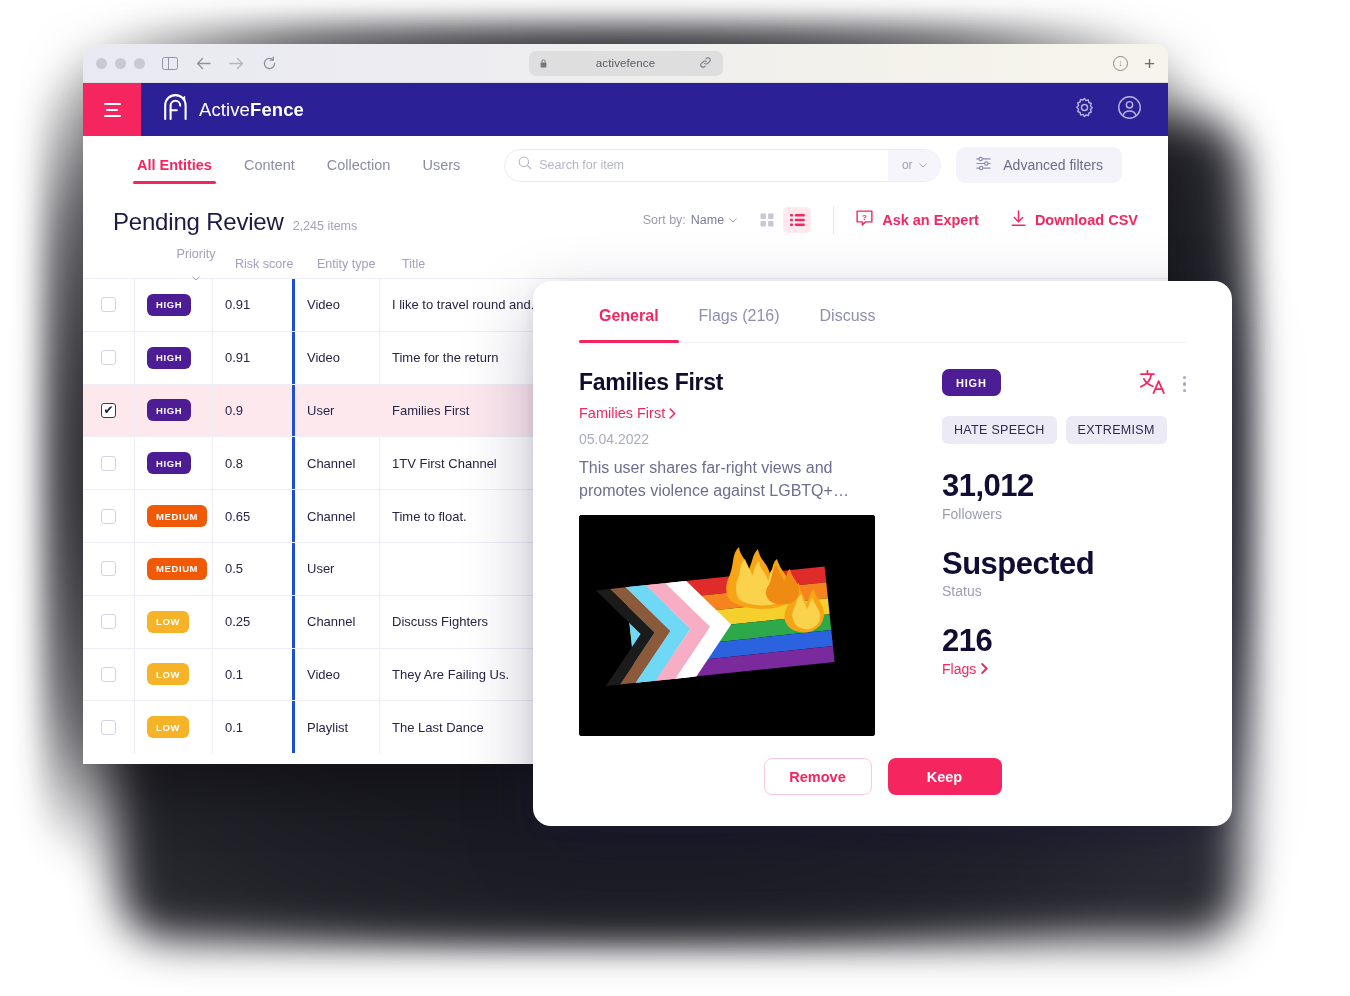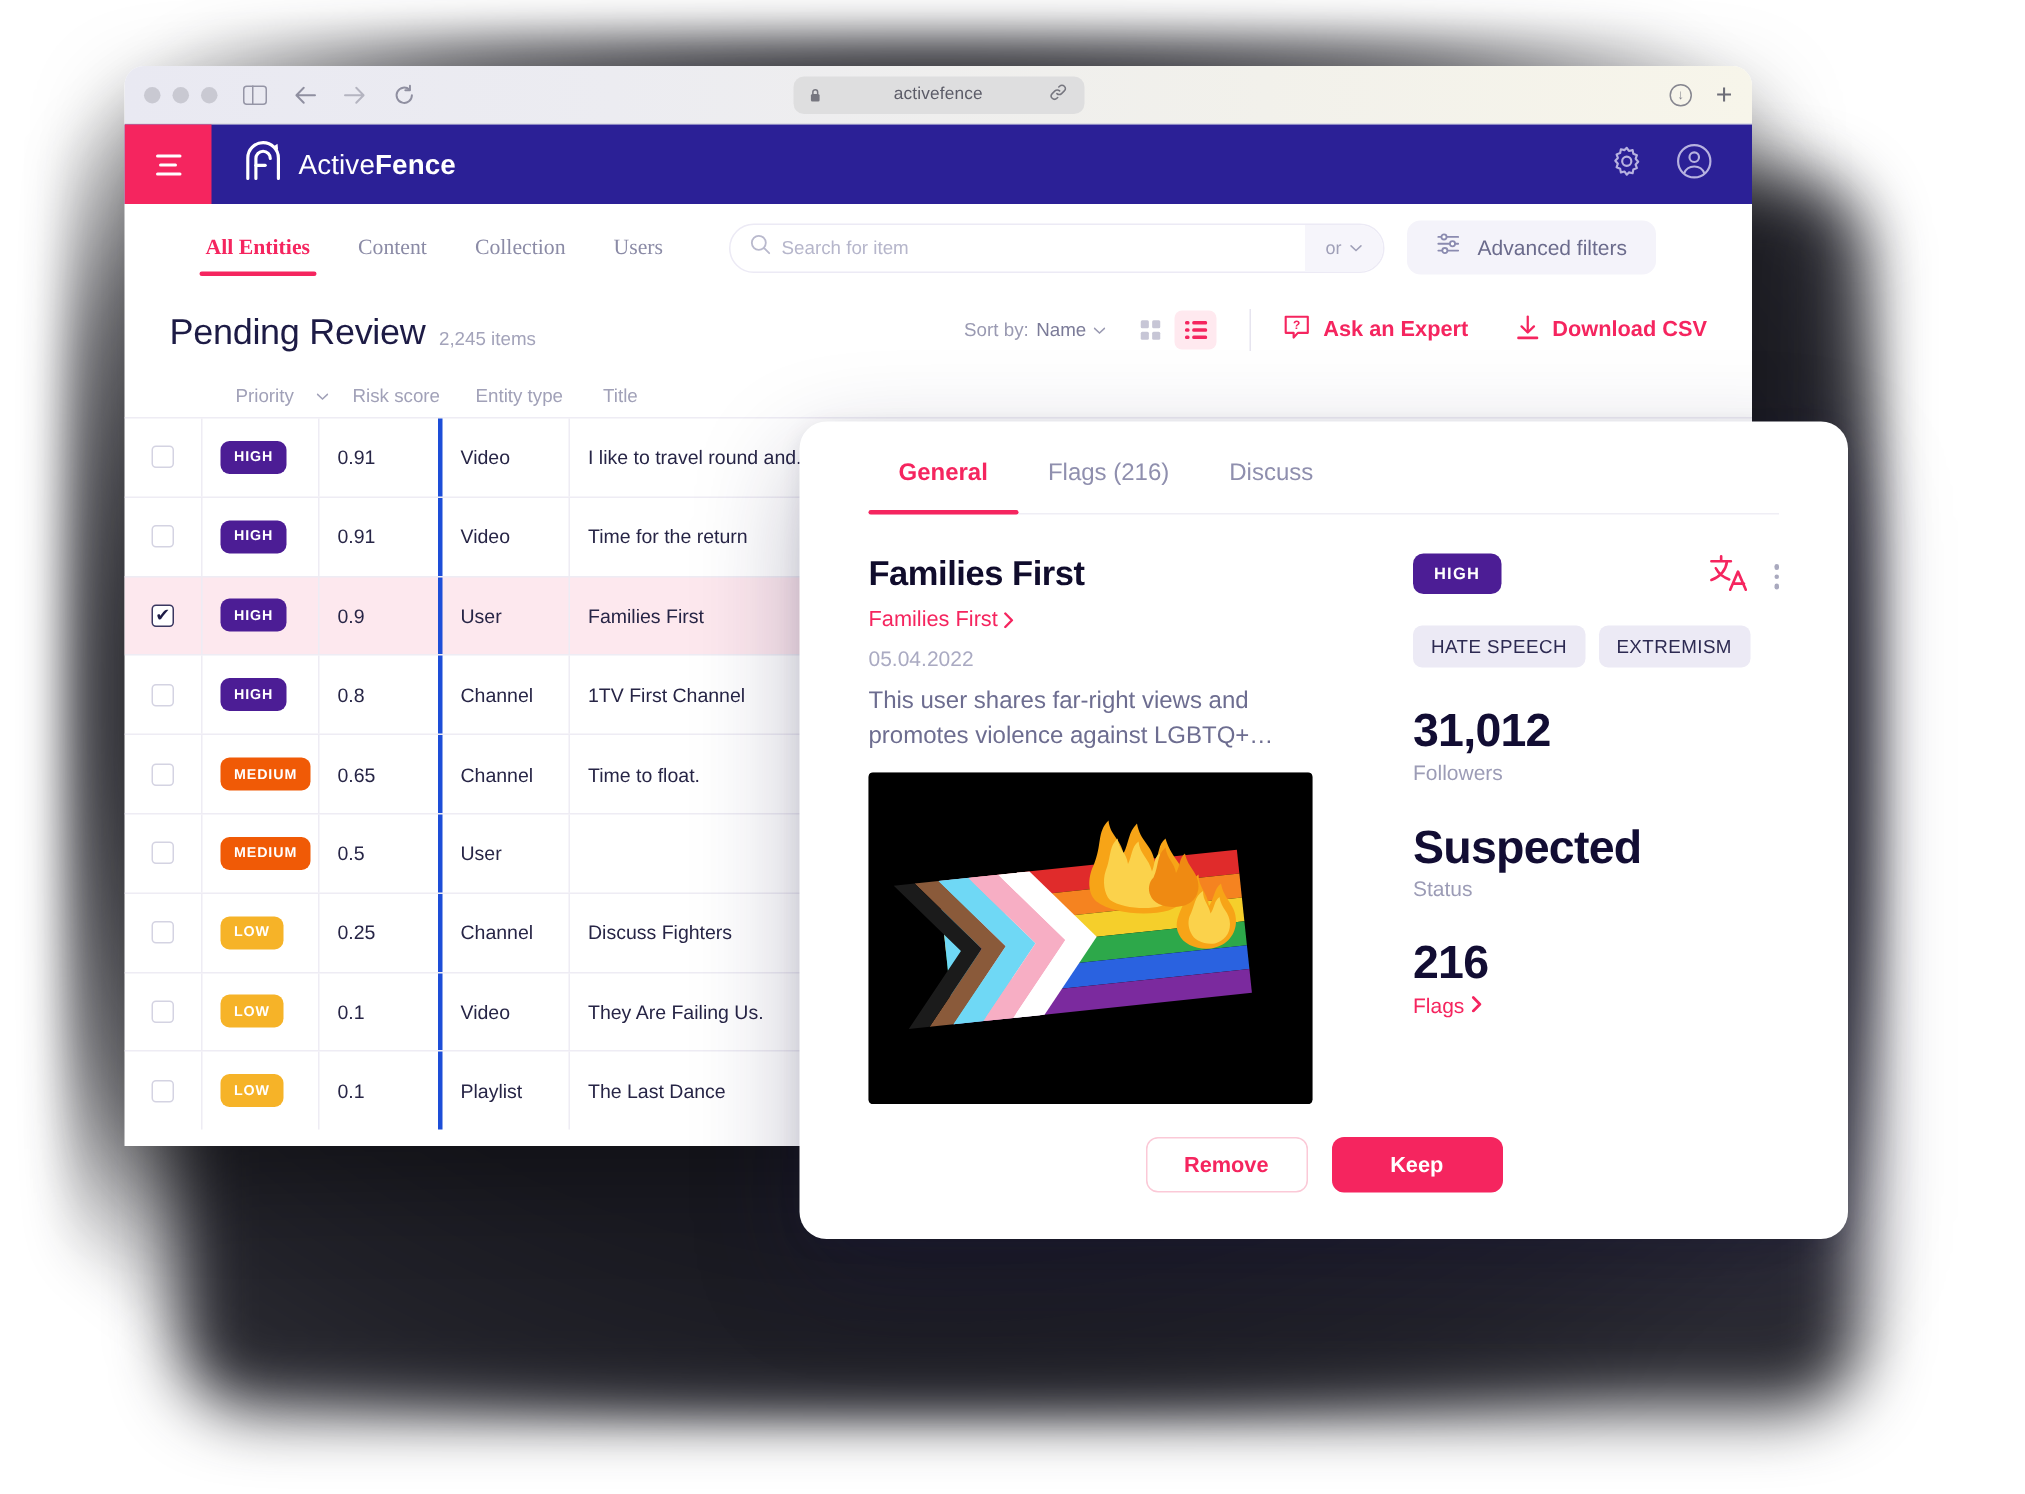--- a/index.html
+++ b/index.html
@@ -82,21 +82,21 @@
   .burger span { display:block; width: 17px; height: 2px; background: #fff; border-radius:1px; }
   .burger span:nth-child(2) { width: 12px; }
   .brand { display:flex; align-items:center; gap: 11px; margin-left: 22px; }
   .brand-name { color:#fff; font-size: 18.5px; letter-spacing: .1px; }
   .brand-name b { font-weight: 700; }
   .brand-name span.light { font-weight: 400; }
   .appbar-right { margin-left:auto; display:flex; align-items:center; gap: 22px; margin-right: 26px; }
 
   
   .navrow { height: 58px; display:flex; align-items:center; padding: 0 20px 0 0; position:relative; }
-  .tabs { display:flex; align-items:center; gap: 0; margin-left: 38px; font-family: Liberation Serif, serif; }
+  .tabs { display:flex; align-items:center; gap: 0; margin-left: 38px; }
   .tab {
     font-size: 14.5px; color: #8b8ba6; padding: 0 16px; height: 45px;
     display:flex; align-items:center; cursor:pointer; position:relative; white-space:nowrap;
   }
   .tab.active { color:#f5255f; font-weight:700; }
   .tab.active::after {
     content:''; position:absolute; left:12px; right:12px; bottom: 4px; height: 2.5px;
     background:#f5255f; border-radius:2px;
   }
   .searchwrap {
@@ -133,21 +133,21 @@
   .vt.active { background:#ffe9ef; }
   .vdivider { width:1px; height:28px; background:#e6e4ef; margin: 0 22px; }
   .headbtn { display:flex; align-items:center; gap:9px; color:#f5255f; font-size:14.5px; font-weight:700; cursor:pointer; }
   .headbtn + .headbtn { margin-left: 32px; }
 
   
   .tablewrap { margin-top: 14px; }
   .thead { display:flex; padding-left: 22px; height: 28px; align-items:center; }
   .th { font-size: 12.5px; color:#a1a1b8; }
   .th.c0 { width: 52px; }
-  .th.c1 { width: 78px; display:flex; align-items:center; gap:15px; }
+  .th.c1 { width: 78px; display:flex; align-items:center; gap:15px;flex-direction:column; }
   .th.c2 { width: 82px; }
   .th.c3 { width: 85px; }
   .th.c4 { width: 200px; }
 
   .trow { display:flex; align-items:center; height: 52.8px; border-top: 1px solid #eeecf4; }
   .trow.sel { background:#fde8ee; }
   .td { display:flex; align-items:center; height: 100%; font-size: 13px; color:#272546; }
   .td.c0 { width: 52px; justify-content:center; border-right:1px solid #eeecf4; }
   .td.c1 { width: 78px; padding-left: 12px; border-right:1px solid #eeecf4; }
   .td.c2 { width: 82px; padding-left: 12px; border-right:3px solid #1d4ed8; }

